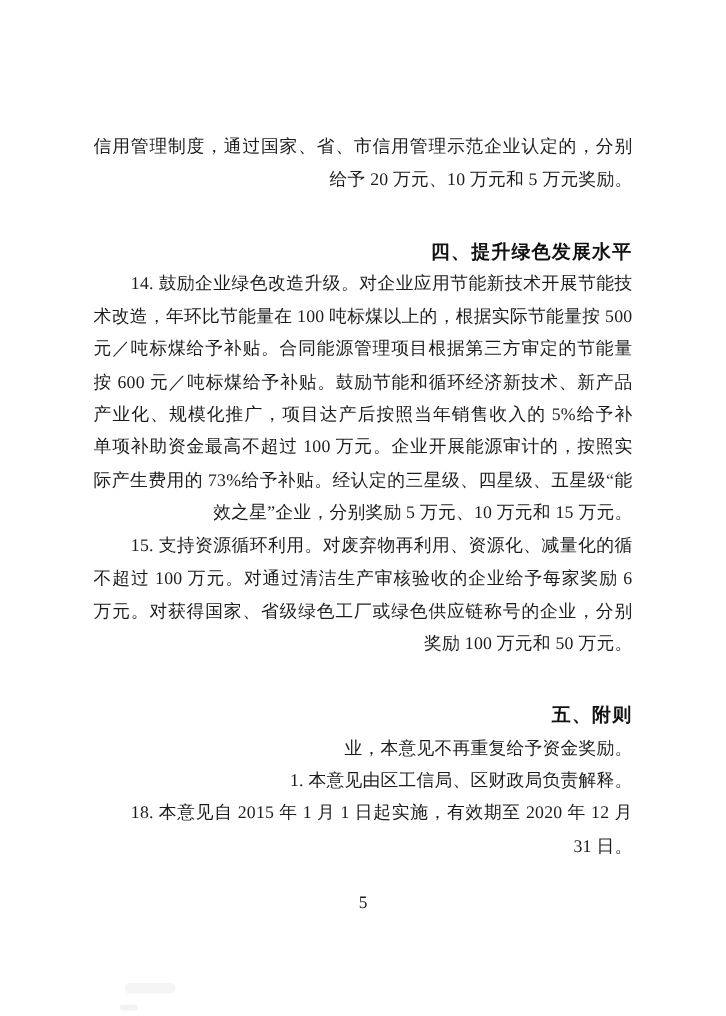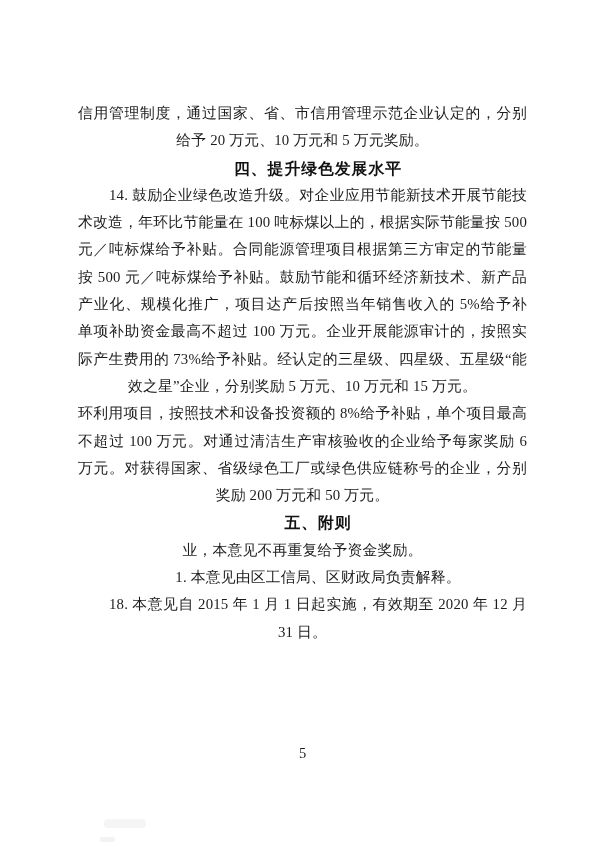--- a/index.html
+++ b/index.html
@@ -12,51 +12,52 @@
     width: 605px;
     height: 847px;
     background: #ffffff;
     overflow: hidden;
     font-family: "Liberation Serif", "DejaVu Serif", serif;
     color: #1c1c1c;
   }
   .textblock {
     position: absolute;
     left: 78px;
-    top: 100px;
+    top: 110px;
     width: 449px;
   }
   .line {
     box-sizing: border-box;
     width: 449px;
     height: 27.3px;
     line-height: 27.3px;
     font-size: 14.8px;
     letter-spacing: 0.2px;
     white-space: normal;
     overflow: hidden;
-    text-align: center;
+    text-align: right;
   }
   
   .line.full {
     text-align: justify;
     text-align-last: justify;
     text-justify: inter-character;
   }
   
   .line.indent {
     padding-left: 31px;
   }
   
   .line.heading {
     font-family: "Liberation Sans", "DejaVu Sans", sans-serif;
     font-weight: 700;
     font-size: 15.8px;
     letter-spacing: 1px;
     color: #111111;
+    margin-top: 32px;
   }
   .page-number {
     position: absolute;
     left: 0;
     top: 744px;
     width: 605px;
     text-align: center;
     font-size: 14.5px;
     line-height: 18px;
     color: #1c1c1c;
@@ -85,29 +86,29 @@
 <body>
 
 <div class="page">
   <div class="textblock">
     <div class="line full">信用管理制度，通过国家、省、市信用管理示范企业认定的，分别</div>
     <div class="line">给予 20 万元、10 万元和 5 万元奖励。</div>
     <div class="line heading indent">四、提升绿色发展水平</div>
     <div class="line full indent">14. 鼓励企业绿色改造升级。对企业应用节能新技术开展节能技</div>
     <div class="line full">术改造，年环比节能量在 100 吨标煤以上的，根据实际节能量按 500</div>
     <div class="line full">元／吨标煤给予补贴。合同能源管理项目根据第三方审定的节能量</div>
-    <div class="line full">按 500 元／吨标煤给予补贴。鼓励节能和循环经济新技术、新产品</div>
+    <div class="line full">按 600 元／吨标煤给予补贴。鼓励节能和循环经济新技术、新产品</div>
     <div class="line full">产业化、规模化推广，项目达产后按照当年销售收入的 5%给予补助，</div>
     <div class="line full">单项补助资金最高不超过 100 万元。企业开展能源审计的，按照实</div>
     <div class="line full">际产生费用的 73%给予补贴。经认定的三星级、四星级、五星级“能</div>
     <div class="line">效之星”企业，分别奖励 5 万元、10 万元和 15 万元。</div>
-    <div class="line full">环利用项目，按照技术和设备投资额的 8%给予补贴，单个项目最高</div>
+    <div class="line full indent">15. 支持资源循环利用。对废弃物再利用、资源化、减量化的循</div>
     <div class="line full">不超过 100 万元。对通过清洁生产审核验收的企业给予每家奖励 6</div>
     <div class="line full">万元。对获得国家、省级绿色工厂或绿色供应链称号的企业，分别</div>
-    <div class="line">奖励 200 万元和 50 万元。</div>
+    <div class="line">奖励 100 万元和 50 万元。</div>
     <div class="line heading indent">五、附则</div>
     <div class="line">业，本意见不再重复给予资金奖励。</div>
     <div class="line indent">1. 本意见由区工信局、区财政局负责解释。</div>
     <div class="line full indent">18. 本意见自 2015 年 1 月 1 日起实施，有效期至 2020 年 12 月</div>
     <div class="line">31 日。</div>
   </div>
 
   <div class="page-number">5</div>
 
   <div class="artifact-a"></div>

